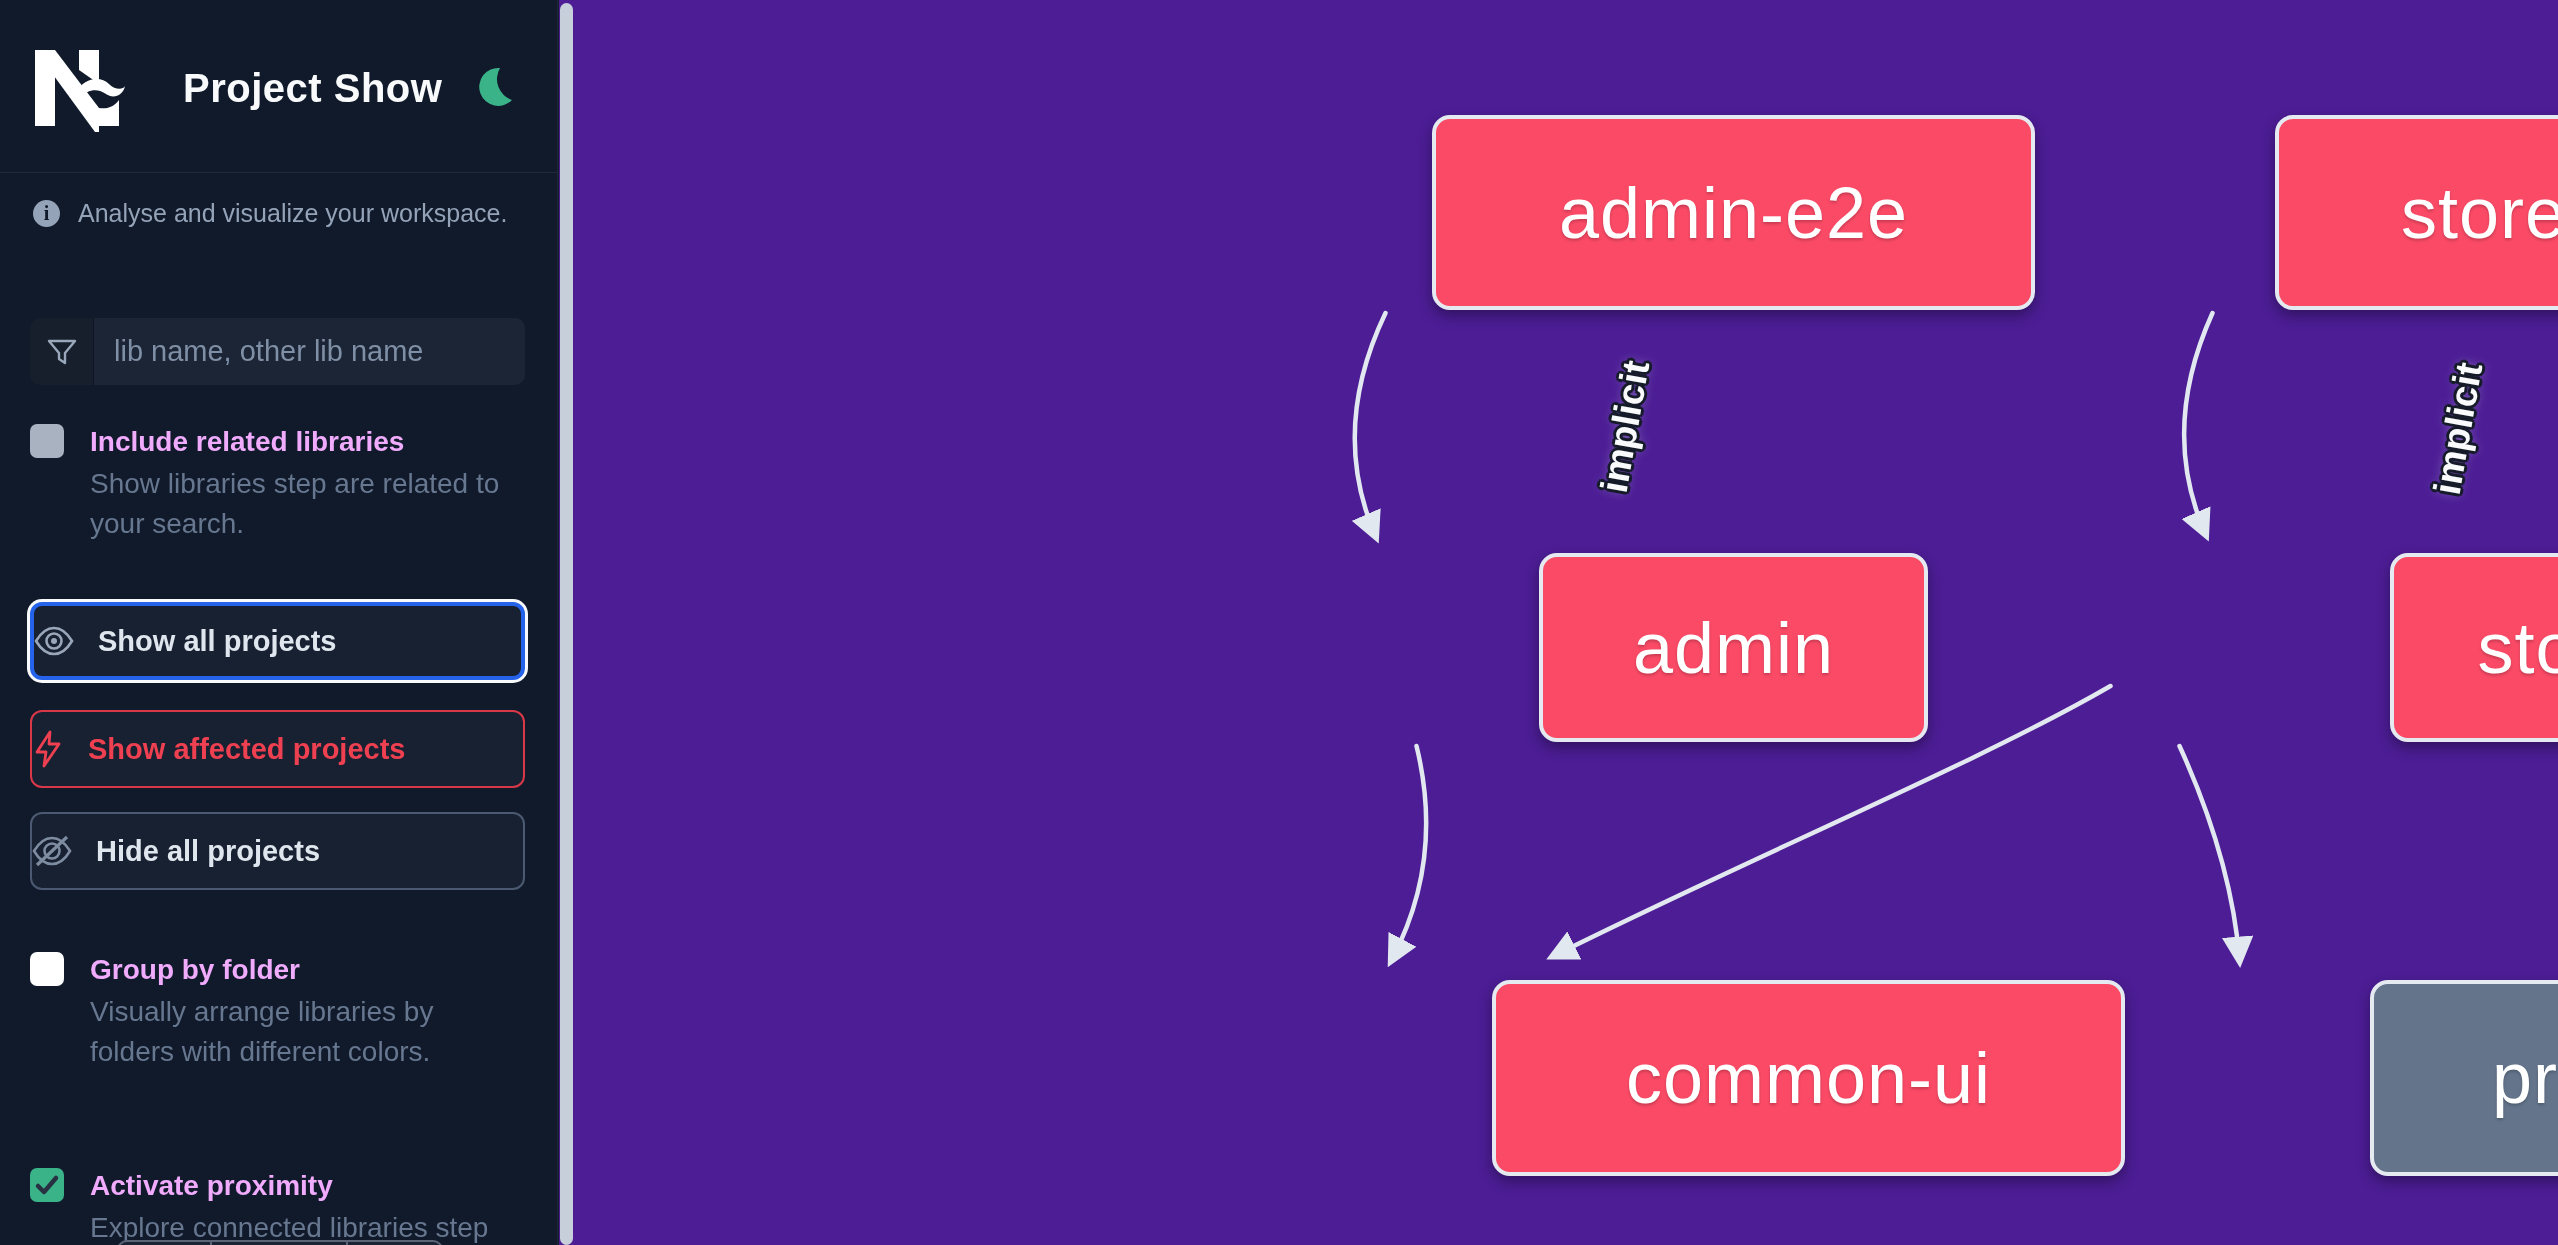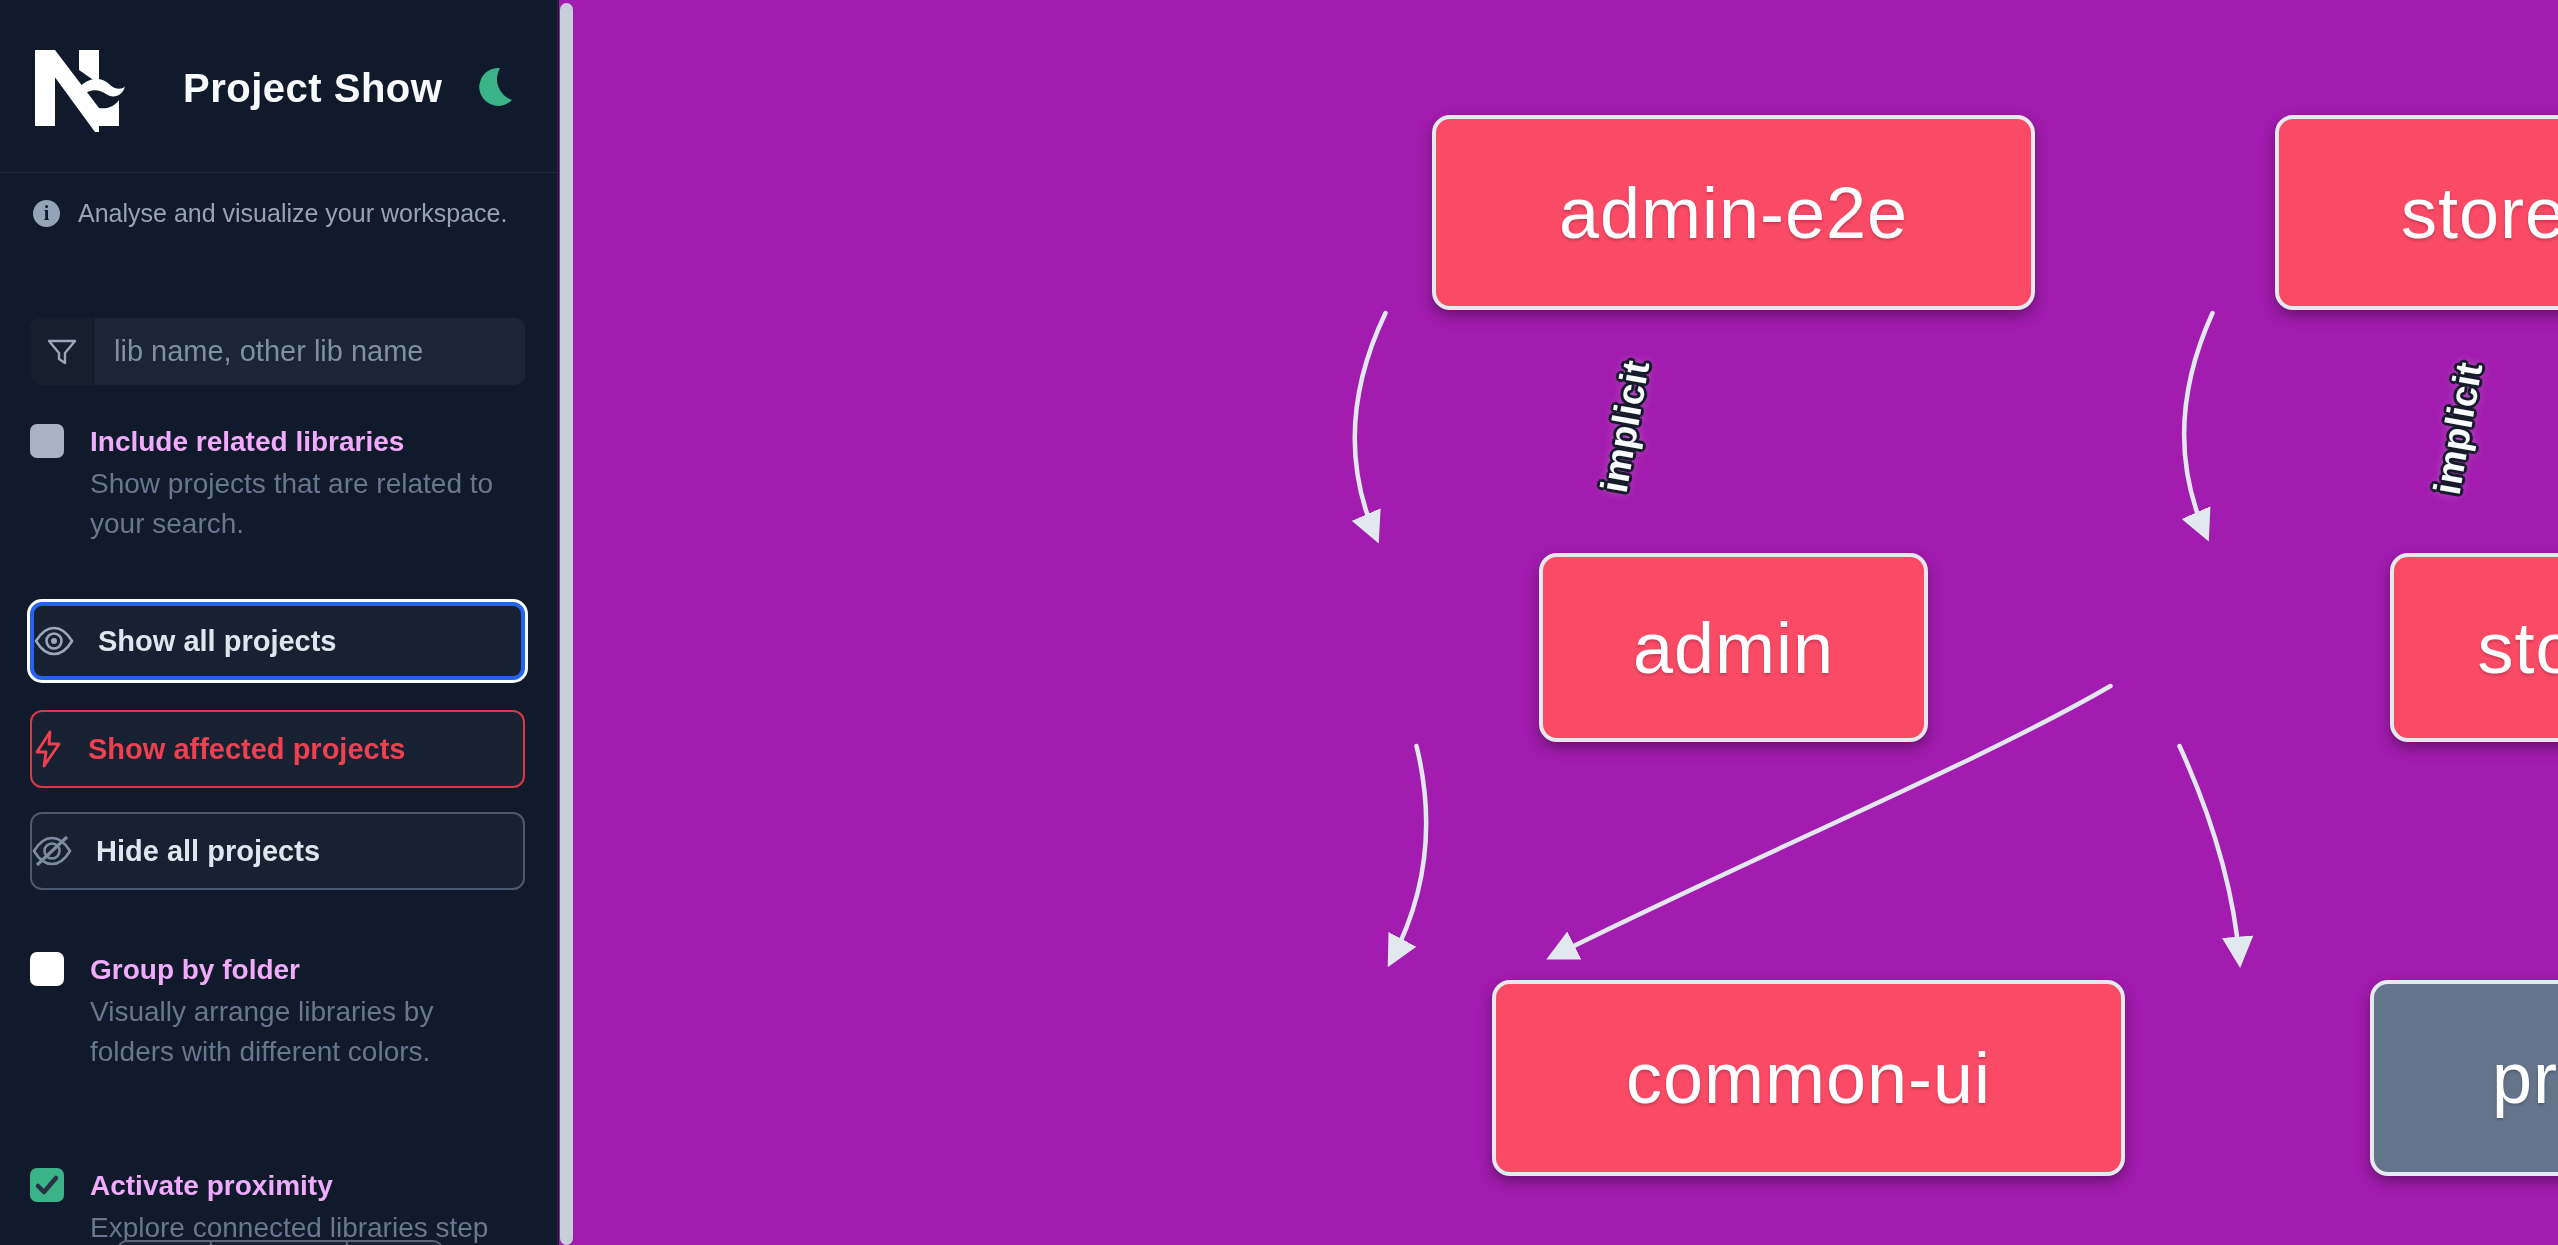--- a/index.html
+++ b/index.html
@@ -53,21 +53,21 @@
 
   .stepper-peek { position:absolute; left:117px; top:1240px; width:326px; height:42px;
                   border:2px solid #5a6678; border-radius:10px; background:#1b2433; display:flex; }
   .stepper-peek .seg { border-right:2px solid #5a6678; }
   .stepper-peek .seg:last-child { border-right:none; }
 
   .sb-scrollbar { position:absolute; left:560px; top:3px; width:13px; height:1242px;
                   background:#c7cfda; border-radius:7px; }
 
   
-  .canvas { position:absolute; left:559px; top:0; width:1999px; height:1245px; background:#a21caf; }
+  .canvas { position:absolute; left:559px; top:0; width:1999px; height:1245px; background:#4c1d95; }
   .edges-svg { position:absolute; left:0; top:0; width:2558px; height:1245px; pointer-events:none; }
 
   .node { position:absolute; display:flex; align-items:center; justify-content:center;
           background:#fa4a66; border:4px solid #e5e9f0; border-radius:18px; color:#ffffff;
           font-size:72px; letter-spacing:1px; cursor:pointer;
           box-shadow:0 6px 14px rgba(0,0,0,.35); text-shadow:0 2px 3px rgba(0,0,0,.2); }
   .node-gray { background:#64748b; }
 
   .n-admin-e2e { left:873px;  top:115px; width:603px; height:195px; }
   .n-store-e2e { left:1716px; top:115px; width:565px; height:195px; }
@@ -144,21 +144,21 @@
         <svg width="32" height="32" viewBox="0 0 32 32" fill="none" stroke="#9aa7ba" stroke-width="2.4" stroke-linejoin="round">
           <path d="M3 5 H29 L19 17 V27 L13 23 V17 Z"></path>
         </svg>
       </span>
       <input type="text" placeholder="lib name, other lib name" style="">
     </div>
 
     <div class="opt opt-related">
       <span class="cb cb-gray"></span>
       <div class="opt-label">Include related libraries</div>
-      <div class="opt-desc">Show projects that are related to your search.</div>
+      <div class="opt-desc">Show libraries step are related to your search.</div>
     </div>
 
     <div class="action-btn btn-show-all">
       <svg width="40" height="30" viewBox="0 0 40 30" fill="none" stroke="#9aa7ba" stroke-width="2.6">
         <path d="M2 15 C8 5 14 2 20 2 C26 2 32 5 38 15 C32 25 26 28 20 28 C14 28 8 25 2 15 Z"></path>
         <circle cx="20" cy="15" r="7.5"></circle>
         <circle cx="20" cy="15" r="3" fill="#9aa7ba" stroke="none"></circle>
       </svg>
       <span>Show all projects</span>
     </div>

